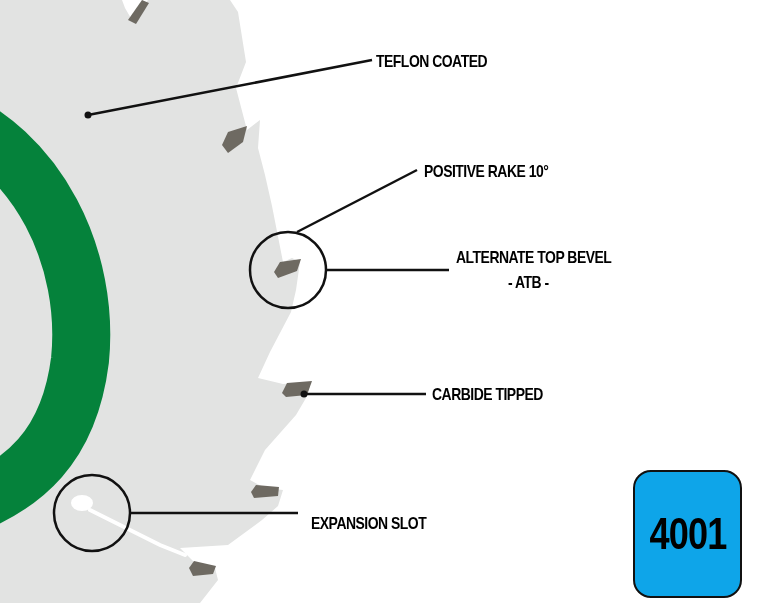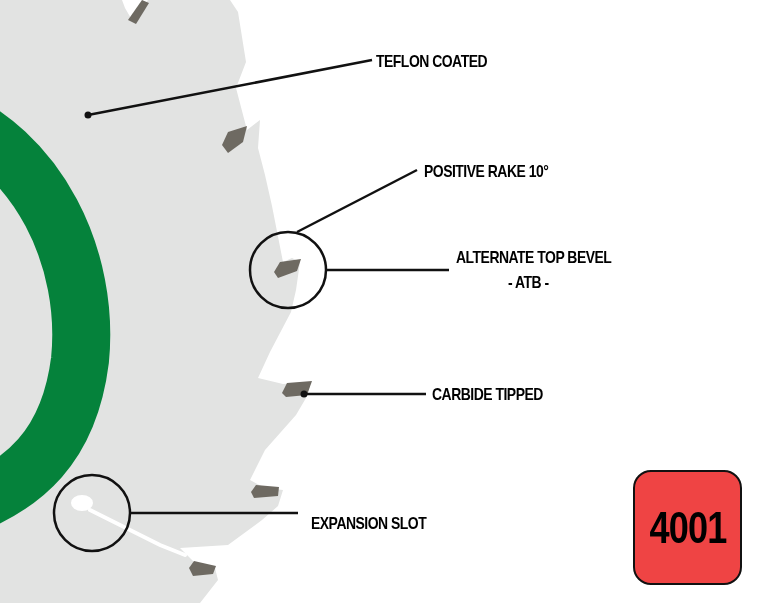--- a/index.html
+++ b/index.html
@@ -16,25 +16,25 @@
     font-size: 17px;
     letter-spacing: -0.6px;
     color: #000;
     transform: scaleX(0.82);
     transform-origin: left center;
     white-space: nowrap;
     line-height: 20px;
   }
   .badge {
     position: absolute; left: 633px; top: 470px;
-    width: 109px; height: 115px;
+    width: 109px; height: 128px;
     border: 2.5px solid #111; border-radius: 18px;
     box-sizing: border-box;
     display: flex; align-items: center; justify-content: center;
-    background: #ef4444;
+    background: #0ea5e9;
   }
   .badge-text {
     font-family: "Liberation Sans", sans-serif;
     font-weight: bold; font-size: 44px; color: #000;
     transform: scaleX(0.82);
     letter-spacing: -1px;
   }
 </style>
 </head>
 <body>

